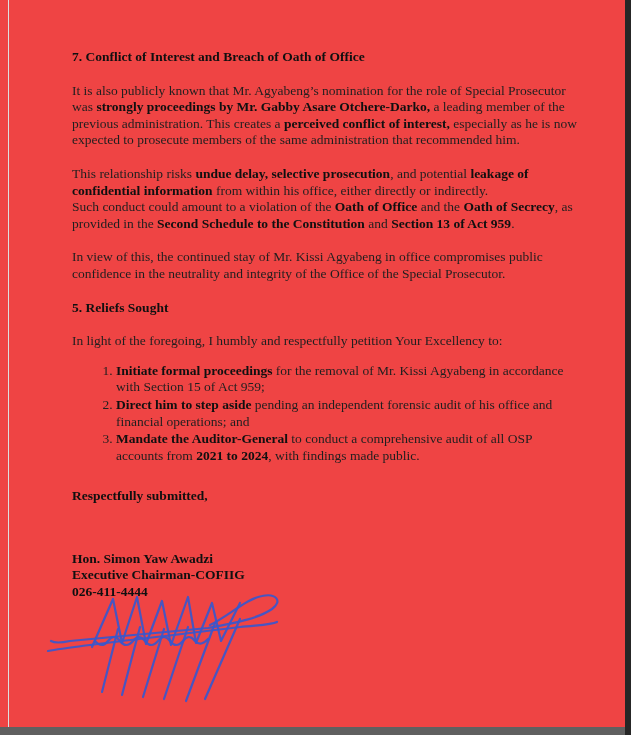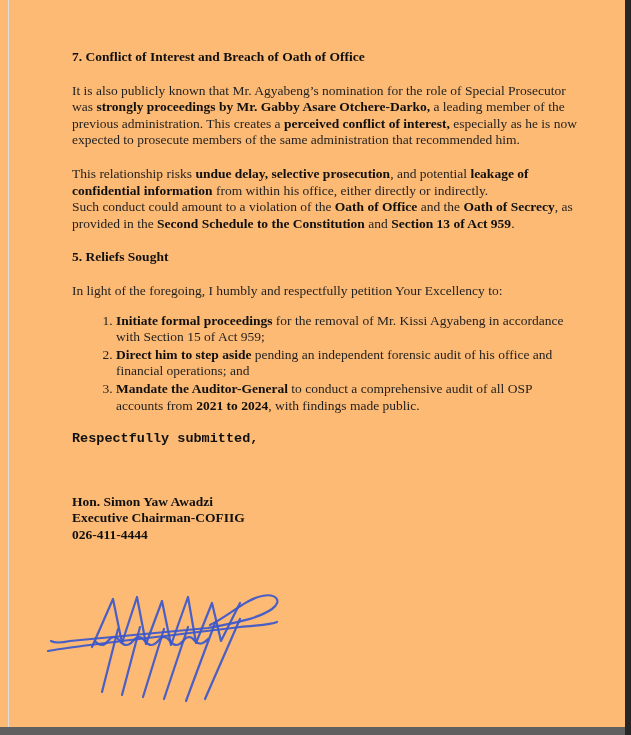--- a/index.html
+++ b/index.html
@@ -5,36 +5,36 @@
   :root{
     --edge-right:#262626;
     --edge-bottom:#606060;
     --fold:#dedede;
     --ink:#3a57cc;
   }
   *{box-sizing:border-box;margin:0;padding:0;}
   html,body{width:631px;height:735px;overflow:hidden;}
   body{background:#ffffff;position:relative;
        font-family:"Liberation Serif","DejaVu Serif",serif;}
-  .page{position:absolute;inset:0;background:#fdba74;}
+  .page{position:absolute;inset:0;background:#ef4444;}
   .fold-line{position:absolute;left:8px;top:0;width:1px;height:727px;
              background:var(--fold);}
   .edge-bottom{position:absolute;left:0;bottom:0;width:100%;height:8px;
                background:var(--edge-bottom);}
   .edge-right{position:absolute;right:0;top:0;width:6px;height:100%;
               background:var(--edge-right);z-index:5;}
   .content{position:absolute;left:72px;top:49px;width:505px;
            font-size:13.5px;line-height:16.6px;color:#1f1f1f;}
   .content b{color:#101010;}
   h3.doc-heading{font-size:13.5px;line-height:16.6px;font-weight:bold;
                  color:#101010;margin:0 0 17px 0;}
   p.doc-para{margin:0 0 17px 0;}
   ol.reliefs{margin:13px 0 15px 0;padding-left:43px;}
   ol.reliefs li{margin:1px;}
-  p.salutation{font-weight:bold;color:#101010;margin:17px 0 0 0;font-family:Liberation Mono, monospace;}
+  p.salutation{font-weight:bold;color:#101010;margin:24px 0 0 0;}
   .sign-block{margin-top:46px;font-weight:bold;color:#101010;}
   .sign-block p{margin:0;}
   .sig-svg{position:absolute;left:-32px;top:540px;width:300px;height:125px;
            pointer-events:none;z-index:3;}
   .sig-svg path{fill:none;stroke:var(--ink);stroke-width:2.2;
                 stroke-linecap:round;stroke-linejoin:round;opacity:.92;}
 </style>
 </head>
 <body>
 
@@ -42,20 +42,21 @@
   <div class="fold-line"></div>
 
   <div class="content">
 
     <h3 class="doc-heading">7. Conflict of Interest and Breach of Oath of Office</h3>
 
     <p class="doc-para">It is also publicly known that Mr. Agyabeng’s nomination for the role of Special Prosecutor was <b>strongly proceedings by Mr. Gabby Asare Otchere-Darko,</b> a leading member of the previous administration. This creates a <b>perceived conflict of interest,</b> especially as he is now expected to prosecute members of the same administration that recommended him.</p>
 
     <p class="doc-para">This relationship risks <b>undue delay, selective prosecution</b>, and potential <b>leakage of confidential information</b> from within his office, either directly or indirectly.<br>Such conduct could amount to a violation of the <b>Oath of Office</b> and the <b>Oath of Secrecy</b>, as provided in the <b>Second Schedule to the Constitution</b> and <b>Section 13 of Act 959</b>.</p>
 
+    <p class="doc-para">In view of this, the continued stay of Mr. Kissi Agyabeng in office compromises public confidence in the neutrality and integrity of the Office of the Special Prosecutor.</p>
 
     <h3 class="doc-heading">5. Reliefs Sought</h3>
 
     <p class="doc-para" style="margin-bottom:3px;">In light of the foregoing, I humbly and respectfully petition Your Excellency to:</p>
 
     <ol class="reliefs">
       <li><b>Initiate formal proceedings</b> for the removal of Mr. Kissi Agyabeng in accordance with Section 15 of Act 959;</li>
       <li><b>Direct him to step aside</b> pending an independent forensic audit of his office and financial operations; and</li>
       <li><b>Mandate the Auditor-General</b> to conduct a comprehensive audit of all OSP accounts from <b>2021 to 2024</b>, with findings made public.</li>
     </ol>

